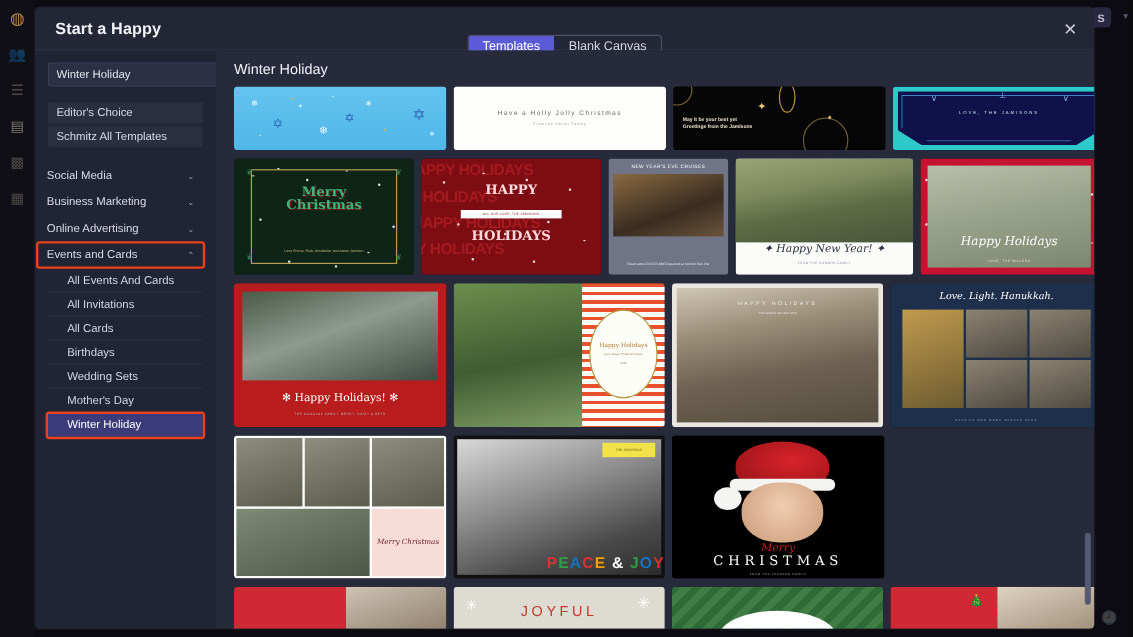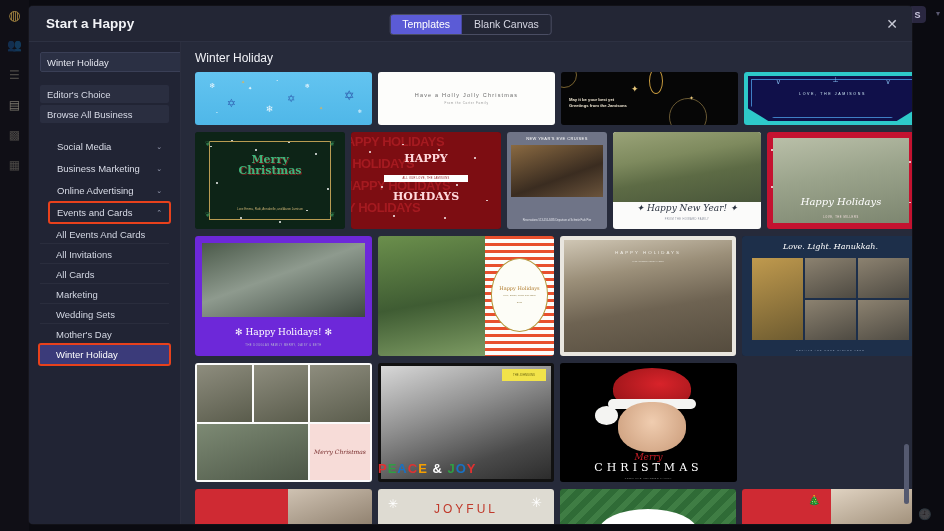--- a/index.html
+++ b/index.html
@@ -61,21 +61,21 @@
     position: relative; height: 36px;
     background: #232635;
     border-bottom: 1px solid #2d3142;
     display: flex; align-items: center;
   }
   .modal-title {
     margin-left: 17px; font-size: 13.5px; font-weight: bold;
     color: #f2f3f7; letter-spacing: .1px;
   }
   .seg {
-    position: absolute; left: 50%; top: 8px; transform: translateX(-50%);
+    position: absolute; left: 50%; top: 23px; transform: translateX(-50%);
     display: flex; border: 1px solid #4a4d63; border-radius: 3px; overflow: hidden;
     height: 21px;
   }
   .seg-btn {
     padding: 0 12px; height: 19px; line-height: 19px;
     font-size: 10.5px; color: #d5d6e2; background: transparent;
     border: none; cursor: pointer; white-space: nowrap;
     font-family: "Liberation Sans", sans-serif;
   }
   .seg-btn.active { background: #5b5bd6; color: #ffffff; }
@@ -113,21 +113,21 @@
   .nav-top { margin-top: 13px; text-align: center; }
   .nav-simple {
     height: 18px; margin: 0 11px 2px 11px;
     background: #2a2e40; border-radius: 2px;
     display: flex; align-items: center; padding-left: 7px;
     font-size: 9.5px; color: #d7dae6; cursor: pointer;
   }
   .nav-group { margin-top: 14px; }
   .nav-cat {
     position: relative;
-    height: 19px; margin: 0 11px 3px 21px;
+    height: 19px; margin: 0 11px 3px 3px;
     display: flex; align-items: center; justify-content: space-between;
     padding: 0 7px 0 7px;
     font-size: 9.5px; color: #d9dce7; cursor: pointer;
   }
   .nav-cat .chev { font-size: 7px; color: #9ba0b5; }
   .nav-cat.highlight {
     outline: 2px solid #e8411c; outline-offset: 0px; border-radius: 1px;
   }
   .sub-list { margin-top: 2px; }
   .sub-item {
@@ -235,21 +235,21 @@
   
   .t-redfr { background: #c41230; }
   .t-redfr .inner { position:absolute; inset:6px;
      background: linear-gradient(170deg,#b9bfa8 0%,#9aa38b 45%,#7d8670 100%); }
   .t-redfr .cap { position:absolute; left:0;right:0; bottom:22px; text-align:center;
                   color:#fff; font-size:10px; font-family:"DejaVu Serif",serif; font-style:italic; }
   .t-redfr .sub { position:absolute; left:0;right:0; bottom:10px; text-align:center;
                   color:#f3dede; font-size:2.6px; letter-spacing:.6px; }
 
   
-  .t-hh { background: #6d28d9; }
+  .t-hh { background: #b91c1c; }
   .t-hh .photo { position:absolute; left:7px; right:7px; top:7px; height:62%;
      background: linear-gradient(160deg,#4b5a4a,#8e9a8e 45%,#3f4a42); }
   .t-hh .cap { position:absolute; left:0;right:0; bottom:19px; text-align:center;
                color:#fff; font-size:9px; font-family:"DejaVu Serif",serif; }
   .t-hh .sub { position:absolute; left:0;right:0; bottom:8px; text-align:center;
                color:#b9bed0; font-size:2.6px; line-height:4px; letter-spacing:.5px; }
 
   
   .t-bub { display:flex; }
   .t-bub .ph { flex:1.55; background: linear-gradient(170deg,#6b8f4c,#3f5c33 55%,#7d9b63); }
@@ -308,21 +308,21 @@
   .t-tree .ball { position:absolute; width:6px; height:6px; background:#e8502e; border-radius:50%; left:50%;
                   transform:translateX(-50%); }
 
   
   .t-pj { background:#111; }
   .t-pj .ph { position:absolute; inset:3px;
       background: linear-gradient(160deg,#d8d8d8 0%,#8f8f8f 40%,#4a4a4a 75%,#2c2c2c 100%); }
   .t-pj .tag { position:absolute; right:8px; top:6px; width:44px; height:12px;
       background:#f2e34a; display:flex; align-items:center; justify-content:center;
       color:#6b6410; font-size:2.8px; }
-  .t-pj .pj { position:absolute; left:0;right:0; bottom:6px; text-align:left;
+  .t-pj .pj { position:absolute; left:0;right:0; bottom:6px; text-align:right;
       font-size:13px; font-weight:bold; letter-spacing:1px;margin-top:39px; }
 
   
   .t-santa { background:#000; }
   .t-santa .hat { position:absolute; left:30%; top:4%; width:44%; height:34%;
       background: radial-gradient(ellipse at 60% 40%, #d8232a 0%, #8e1216 100%);
       border-radius: 50% 50% 40% 40%; }
   .t-santa .brim { position:absolute; left:27%; top:30%; width:50%; height:9%;
       background:#f4f4f2; border-radius: 6px; }
   .t-santa .pom { position:absolute; left:20%; top:36%; width:13%; height:16%;
@@ -388,21 +388,21 @@
         <div class="search-wrap">
           <div class="search-box">
             <input type="text" value="Winter Holiday" style="">
             <span class="clear-x">✕</span>
           </div>
 
         </div>
 
         <div class="nav-top">
           <div class="nav-simple">Editor's Choice</div>
-          <div class="nav-simple">Browse All Business</div>
+          <div class="nav-simple">Schmitz All Templates</div>
         </div>
 
         <div class="nav-group">
           <div class="nav-cat">
             <span>Social Media</span>
             <span class="chev">⌄</span>
           </div>
           <div class="nav-cat">
             <span>Business Marketing</span>
             <span class="chev">⌄</span>
@@ -413,21 +413,21 @@
           </div>
           <div class="nav-cat highlight">
             <span>Events and Cards</span>
             <span class="chev">⌃</span>
           </div>
 
           <div class="sub-list">
             <div class="sub-item">All Events And Cards</div>
             <div class="sub-item">All Invitations</div>
             <div class="sub-item">All Cards</div>
-            <div class="sub-item">Marketing</div>
+            <div class="sub-item">Birthdays</div>
             <div class="sub-item">Wedding Sets</div>
             <div class="sub-item">Mother's Day</div>
             <div class="sub-item selected highlight">Winter Holiday</div>
           </div>
         </div>
       </div>
 
       <div class="content">
         <div class="content-title">Winter Holiday</div>
 

